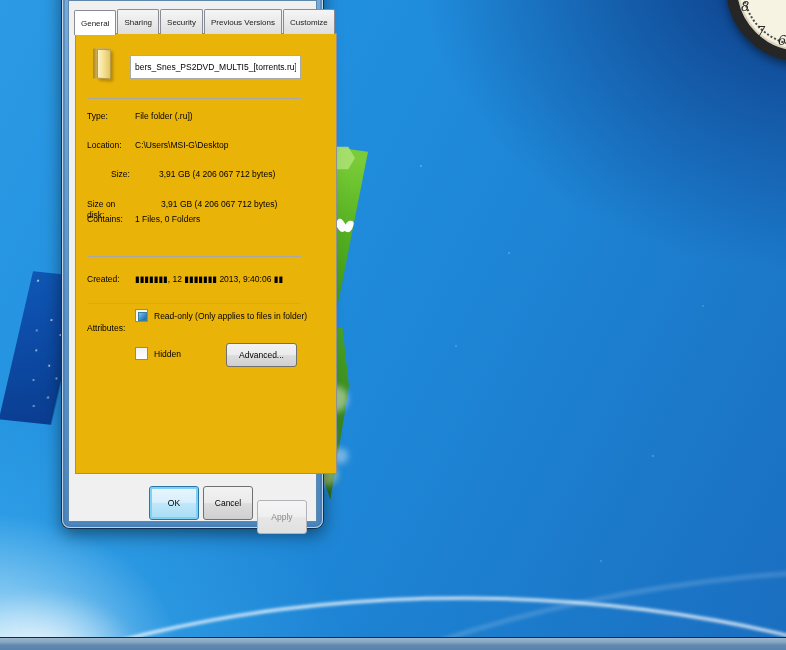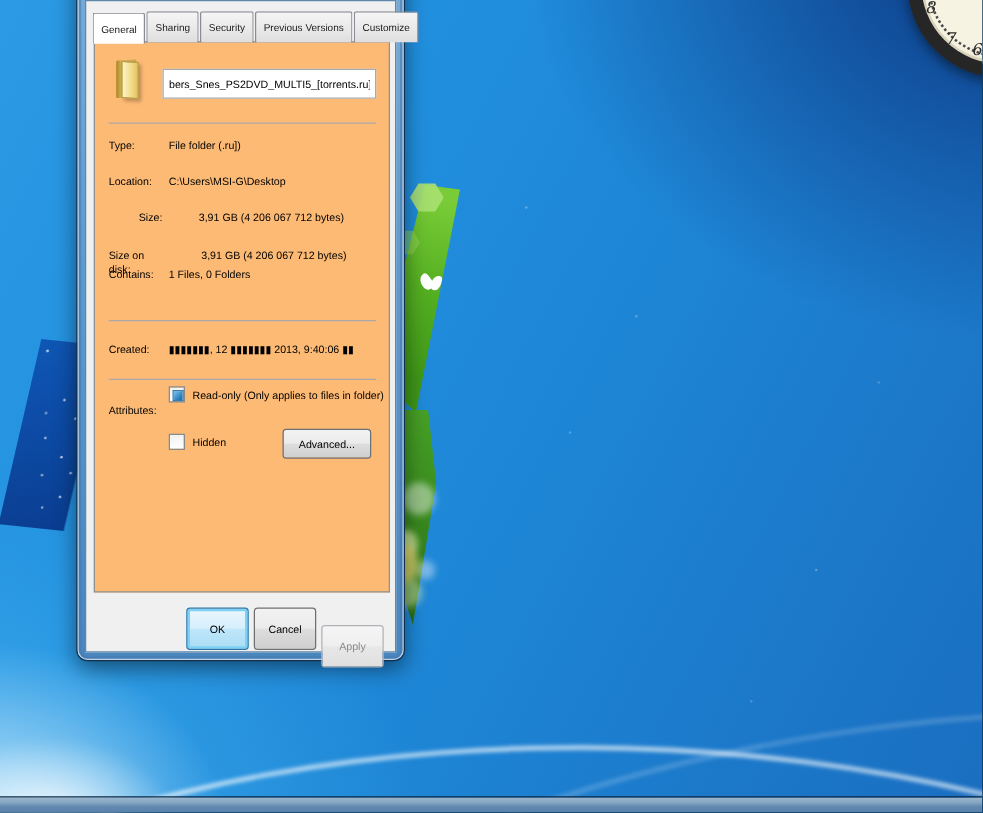--- a/index.html
+++ b/index.html
@@ -78,21 +78,21 @@
       inset 0 0 0 1px rgba(255,255,255,.65),inset 0 0 0 3px rgba(70,120,175,.55);}
   .dlg-client{position:absolute;left:6px;top:30px;width:249px;height:522px;background:#f0f0f0;
     border:1px solid #5d87ad;font-size:8.5px;}
 
   .tabs{position:absolute;left:5px;top:9px;height:24px;display:flex;align-items:flex-end;z-index:2;}
   .tab{height:20px;padding:12px 6px;margin-right:1px;display:flex;align-items:center;white-space:nowrap;
     font-size:8px;color:#1a1a1a;background:linear-gradient(#f5f5f5,#e8e8e8 60%,#dedede);
     border:1px solid #898c95;border-bottom:none;border-radius:2px 2px 0 0;cursor:default;}
   .tab.active{height:24px;background:#fff;position:relative;z-index:3;margin-bottom:-1px;}
 
-  .tabpage{position:absolute;left:6px;top:32px;width:237px;height:441px;background:#fdba74;
+  .tabpage{position:absolute;left:6px;top:32px;width:262px;height:441px;background:#eab308;
     border:1px solid #8e9091;z-index:1;padding-left:46px;}
 
   .folder-icon{position:absolute;left:14px;top:12px;width:30px;height:36px;}
   .f-back{position:absolute;left:3px;top:2px;width:16px;height:30px;transform:skewY(-4deg);
     background:linear-gradient(90deg,#a8861e,#d9b960 30%,#c9a94e);border-radius:1px;}
   .f-front{position:absolute;left:7px;top:3px;width:14px;height:30px;transform:skewY(3deg);
     background:linear-gradient(90deg,#fdf4c6,#f3dd8d 55%,#e3c465);border:1px solid #b89b45;border-radius:1px;
     box-shadow:2px 2px 3px rgba(0,0,0,.25);}
 
   .name-input{position:absolute;left:54px;top:21px;width:171px;height:24px;border:1px solid #a9a9a9;

